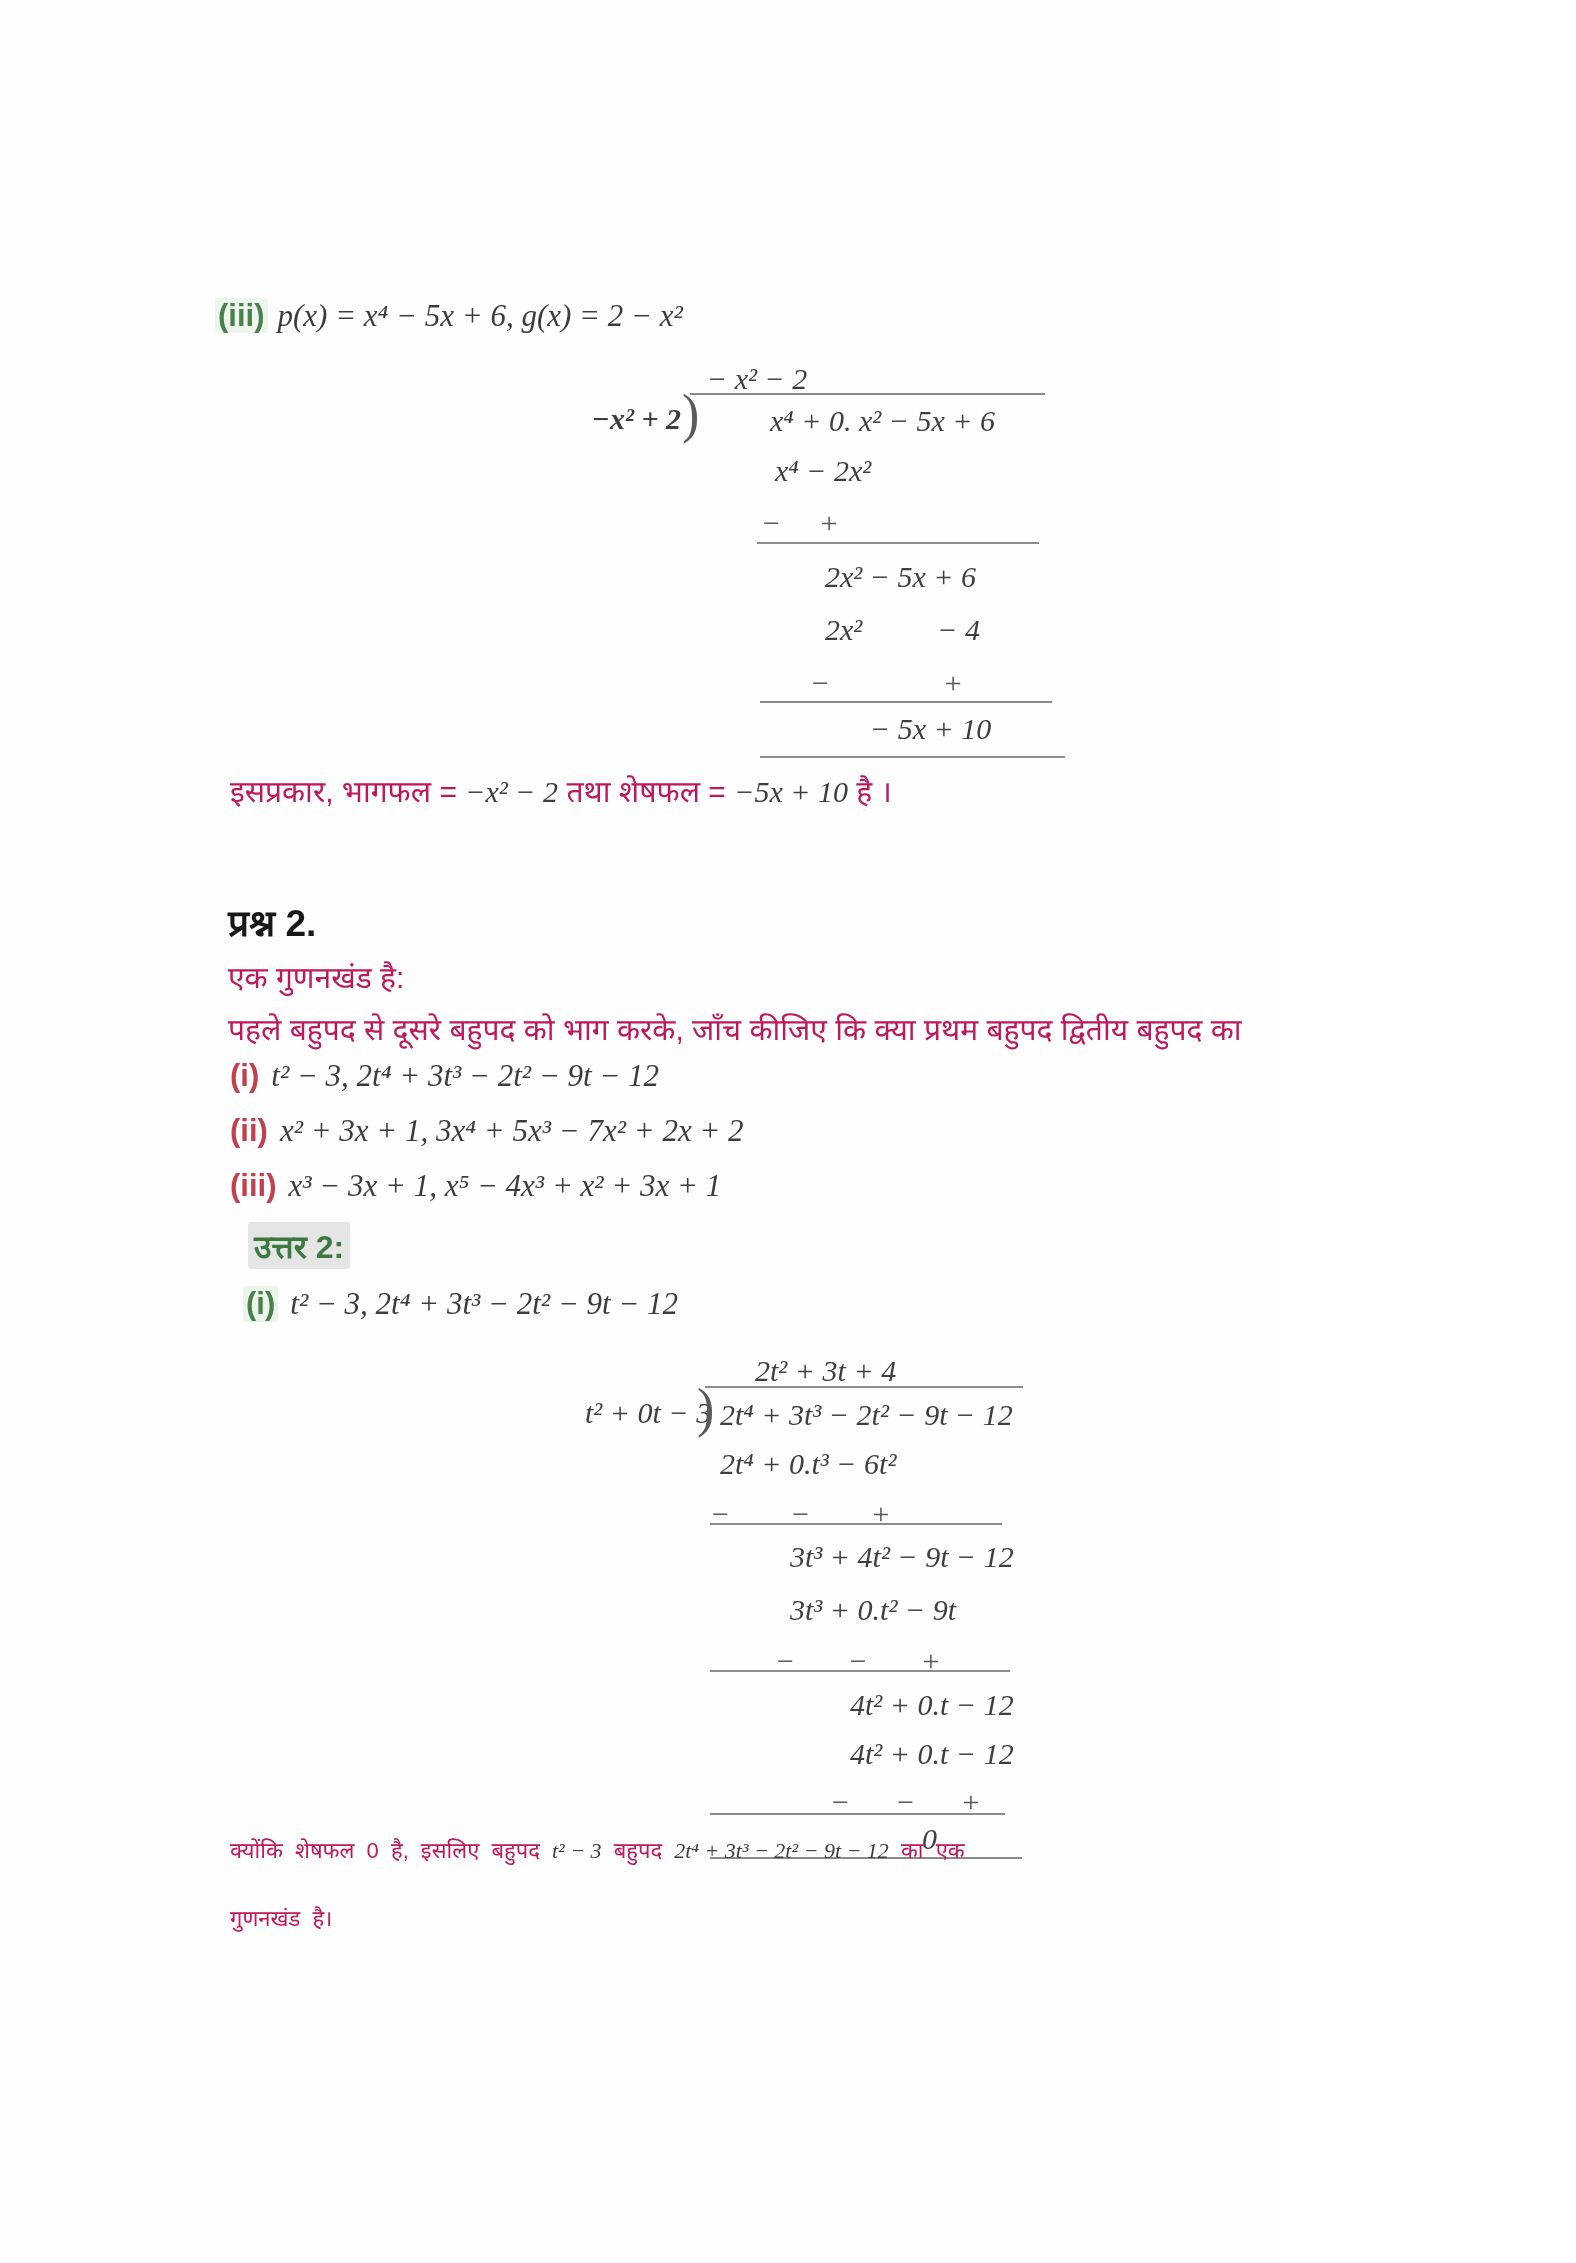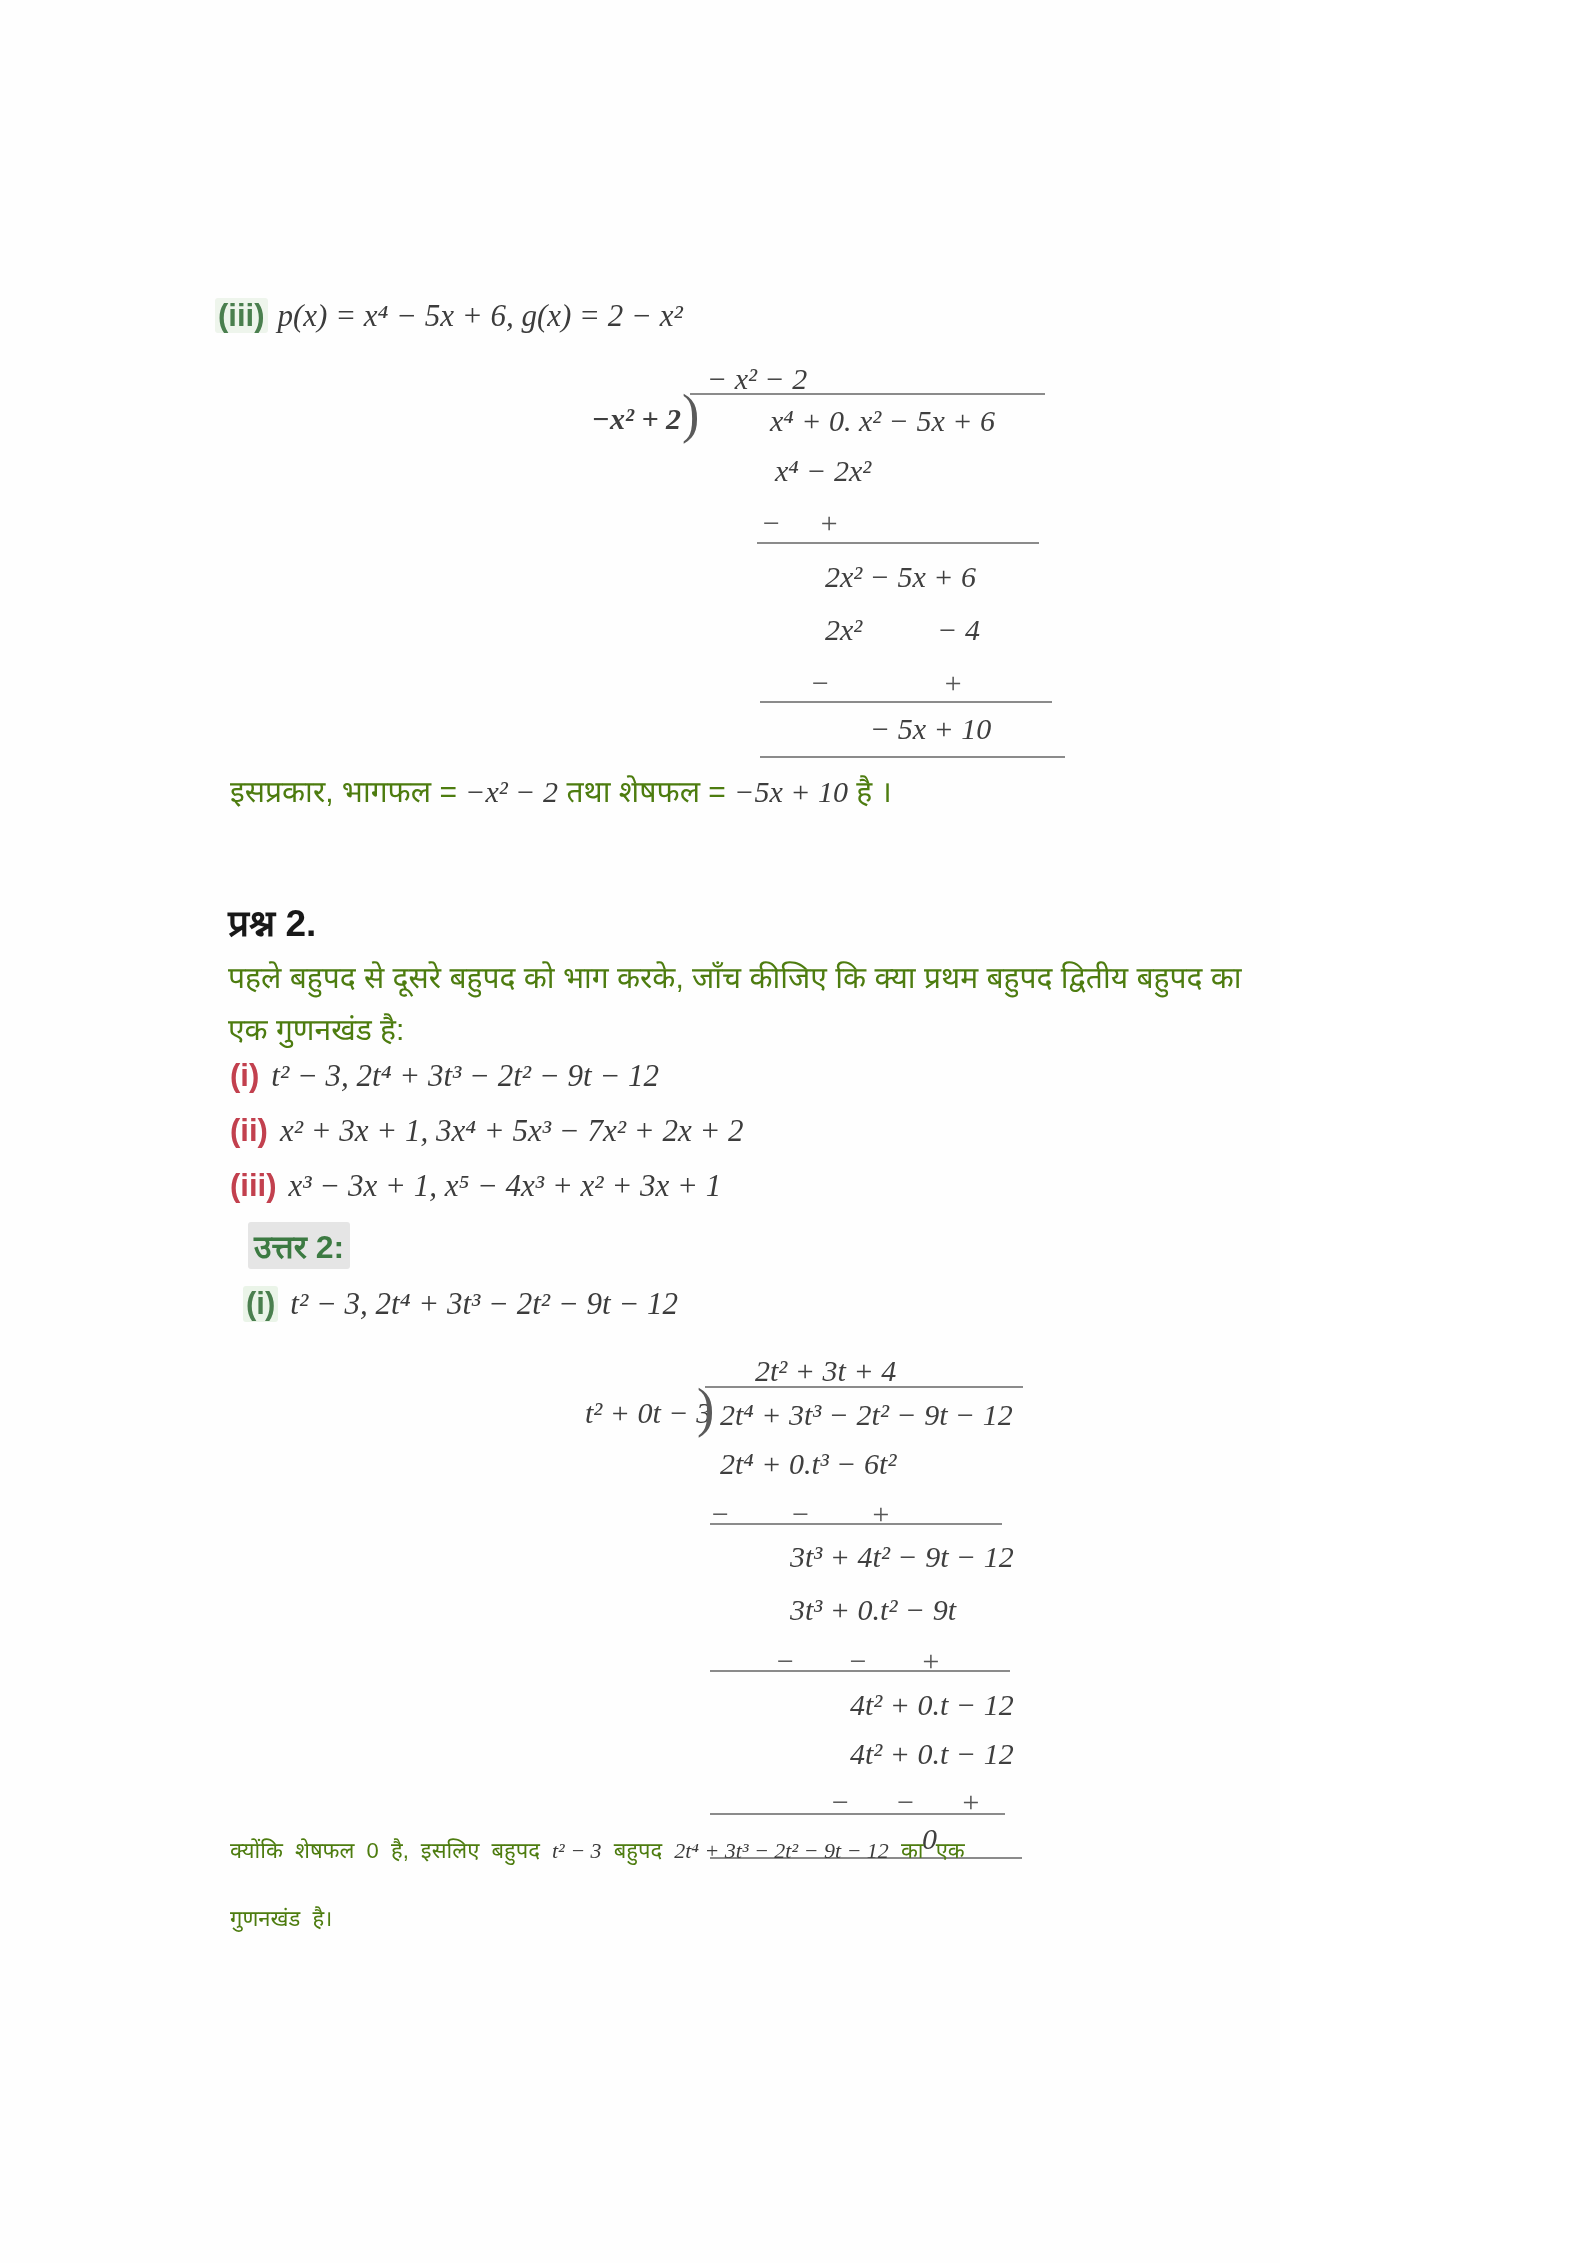--- a/index.html
+++ b/index.html
@@ -1,20 +1,20 @@
 <!DOCTYPE html>
 <html><head>
 <meta charset="utf-8">
 <style>
   html,body{margin:0;padding:0;background:#ffffff;}
   #page{position:relative;width:1280px;height:2263px;background:#fefefe;overflow:hidden;
         font-family:"Liberation Sans", sans-serif;color:#1e1e1e;}
 
   
-  .hi{font-family:"Liberation Sans", sans-serif;color:#4d7c0f;}
+  .hi{font-family:"Liberation Sans", sans-serif;color:#be185d;}
   .math{font-family:"Liberation Serif", serif;font-style:italic;color:#3c3c3c;}
   .lbl-green{color:#4a7f4e;font-weight:bold;background:#eef5ec;border-radius:3px;padding:0 3px;}
   .lbl-red{color:#c2404e;font-weight:bold;}
 
   
   .abs{position:absolute;}
 
   #line-iii{left:215px;top:298px;font-size:31px;}
   #line-iii .math{font-size:31px;margin-left:10px;}
 
@@ -116,22 +116,22 @@
     <div id="d1-rul3" class="rule"></div>
   </div>
 
   <div id="result-line" class="abs">
     <span class="hi">इसप्रकार, भागफल = </span><span class="math">−x² − 2</span><span class="hi"> तथा शेषफल = </span><span class="math">−5x + 10</span><span class="hi"> है ।</span>
   </div>
 
   <div id="q2-heading" class="abs">प्रश्न 2.</div>
 
   <div id="q2-para" class="abs">
+    <div class="hi">एक गुणनखंड है:</div>
     <div class="hi">पहले बहुपद से दूसरे बहुपद को भाग करके, जाँच कीजिए कि क्या प्रथम बहुपद द्वितीय बहुपद का</div>
-    <div class="hi">एक गुणनखंड है:</div>
   </div>
 
   <div id="q2-list" class="abs">
     <div class="item">
       <span class="lbl-red">(i)</span>
       <span class="math">t² − 3,  2t⁴ + 3t³ − 2t² − 9t − 12</span>
     </div>
     <div class="item">
       <span class="lbl-red">(ii)</span>
       <span class="math">x² + 3x + 1,  3x⁴ + 5x³ − 7x² + 2x + 2</span>

